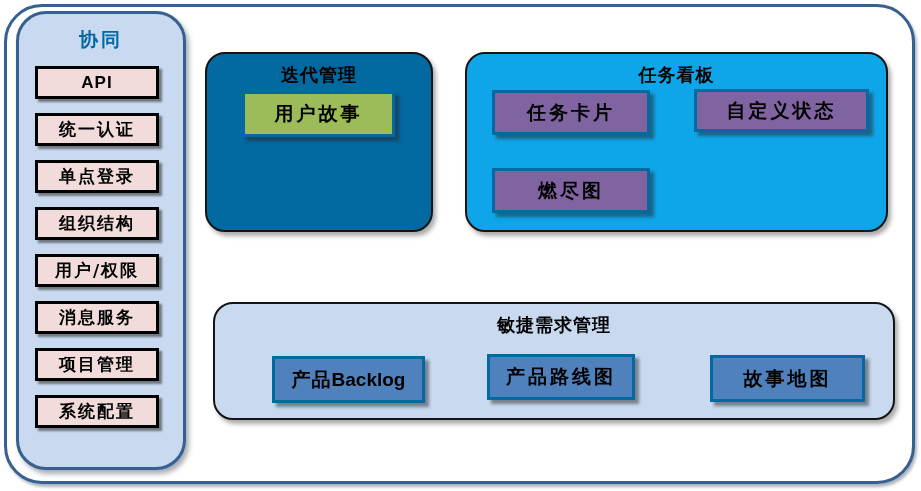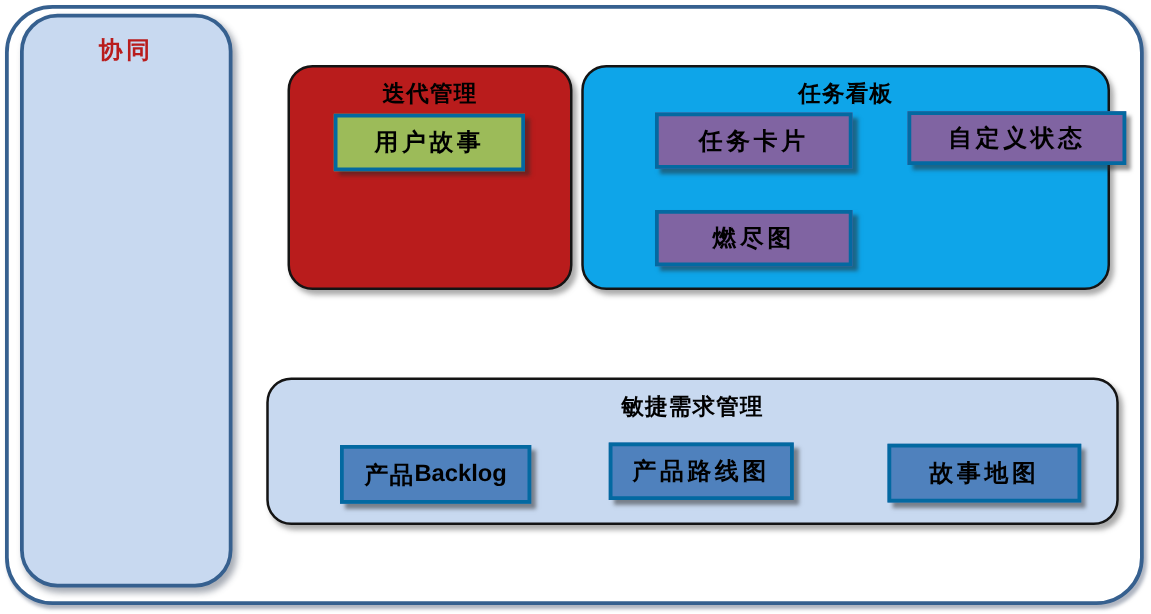--- a/index.html
+++ b/index.html
@@ -14,21 +14,21 @@
     background:#ffffff;
   }
   
   .sidebar {
     position:absolute; left:16px; top:11px; width:164px; height:453px;
     background:#c8d9f0; border:3px solid #36608f; border-radius:30px;
     box-shadow:3px 4px 5px rgba(60,70,90,0.45);
   }
   .sidebar-title {
     text-align:center; margin-top:13px; font-size:19px; font-weight:bold;
-    letter-spacing:3px; color:#b91c1c;
+    letter-spacing:3px; color:#0369a1;
   }
   .sidebar-items {
     position:absolute; left:16px; top:52px; width:124px;
     display:flex; flex-direction:column; gap:14px;
   }
   .side-box {
     height:27px; background:#f2dcdb; border:3px solid #000;
     box-shadow:3px 3px 2px rgba(40,40,40,0.55);
     display:flex; align-items:center; justify-content:center;
     font-family:"DejaVu Serif","Liberation Serif",serif;
@@ -39,33 +39,33 @@
   }
   
   .panel {
     position:absolute; border:2px solid #141414; border-radius:20px;
     box-shadow:3px 4px 4px rgba(90,90,90,0.5);
   }
   .panel-title {
     text-align:center; font-weight:bold; font-size:18px; margin-top:9px;
     letter-spacing:1px; color:#000;
   }
-  #panel-iteration { left:230px; top:52px; width:224px; height:176px; background:#b91c1c; }
+  #panel-iteration { left:205px; top:52px; width:224px; height:176px; background:#0369a1; }
   #panel-kanban    { left:465px; top:52px; width:419px; height:176px; background:#0ea5e9; }
   #panel-req       { left:213px; top:302px; width:678px; height:114px; background:#c8d9f0; }
 
   .big-box {
     position:absolute; border:3px solid #0369a1;
     box-shadow:4px 4px 3px rgba(40,40,40,0.5);
     display:flex; align-items:center; justify-content:center;
     font-family:"DejaVu Serif","Liberation Serif",serif;
     font-weight:bold; font-size:19px; letter-spacing:3px; color:#000;
   }
   .green-box  { background:#9cbb59; }
-  .purple-box { background:#8064a2;margin-left:32px; }
+  .purple-box { background:#8064a2; }
   .blue-box   { background:#4f81bd; }
 
   
   #it-box-1 { left:35px;  top:37px;  width:147px; height:40px; }
   #it-box-2 { left:35px;  top:98px;  width:147px; height:39px; }
   
   #kb-box-1 { left:25px;  top:36px;  width:152px; height:39px; }
   #kb-box-2 { left:227px; top:35px;  width:169px; height:37px; }
   #kb-box-3 { left:25px;  top:114px; width:152px; height:39px; }
   #kb-box-4 { left:228px; top:120px; width:169px; height:38px; }
@@ -78,20 +78,30 @@
   }
 </style>
 </head>
 <body>
 
 <div class="canvas">
   <div class="outer-frame"></div>
 
   <div class="sidebar">
     <div class="sidebar-title">协同</div>
+    <div class="sidebar-items">
+      <div class="side-box latin">API</div>
+      <div class="side-box">统一认证</div>
+      <div class="side-box">单点登录</div>
+      <div class="side-box">组织结构</div>
+      <div class="side-box">用户/权限</div>
+      <div class="side-box">消息服务</div>
+      <div class="side-box">项目管理</div>
+      <div class="side-box">系统配置</div>
+    </div>
   </div>
 
   <div class="panel" id="panel-iteration">
     <div class="panel-title">迭代管理</div>
     <div class="big-box green-box" id="it-box-1">用户故事</div>
   </div>
 
   <div class="panel" id="panel-kanban">
     <div class="panel-title">任务看板</div>
     <div class="big-box purple-box" id="kb-box-1">任务卡片</div>

